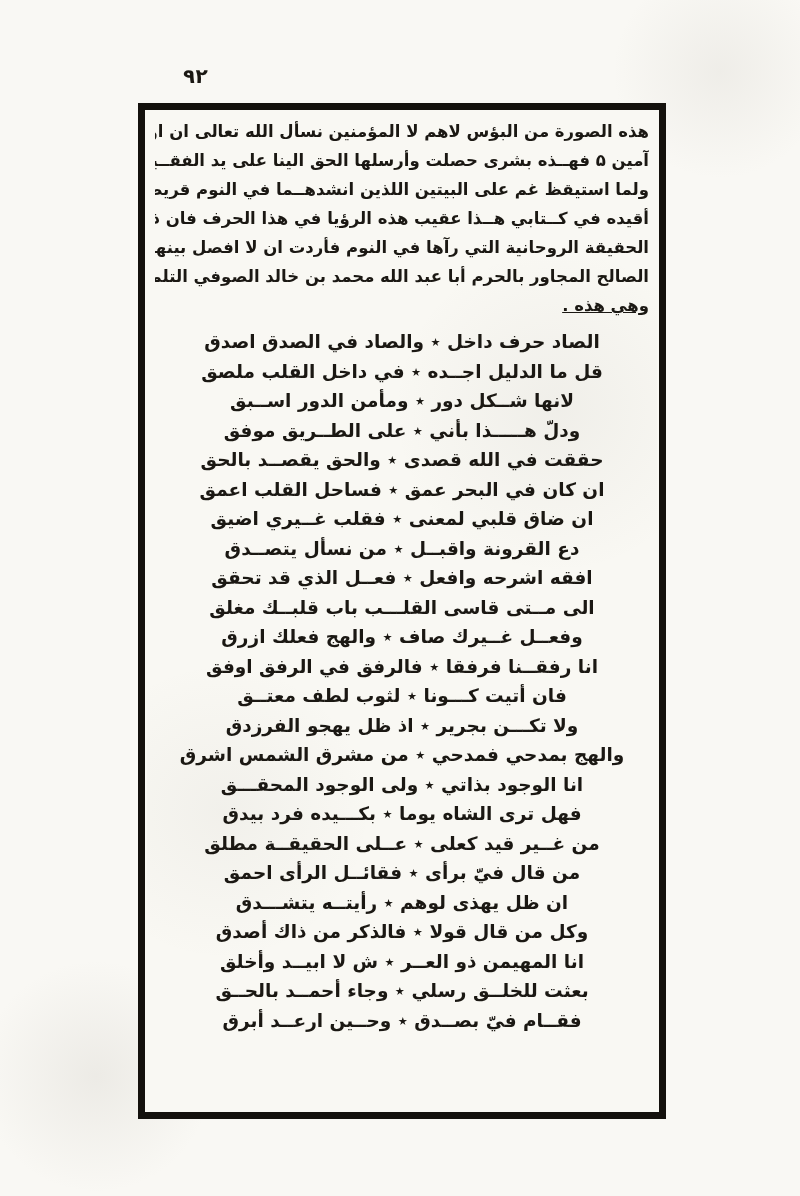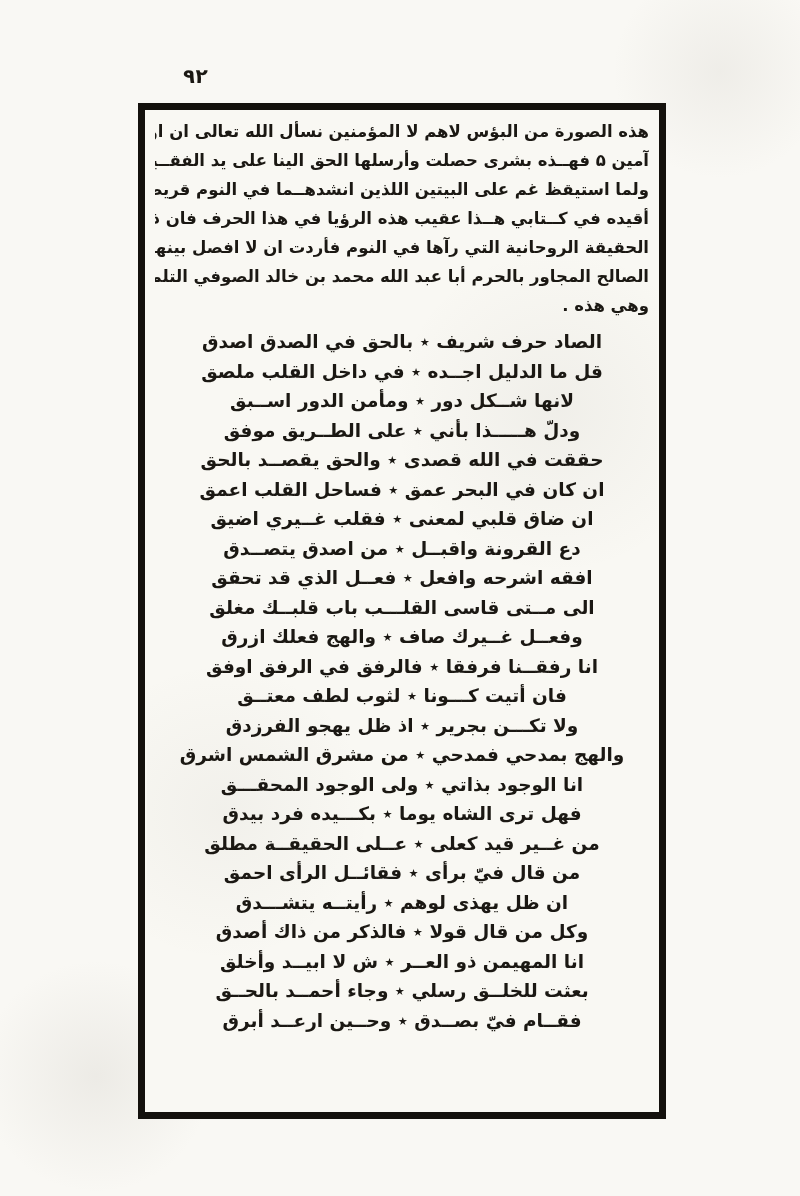--- a/index.html
+++ b/index.html
@@ -50,20 +50,21 @@
   .prose .prose-line {
     line-height: 29px;
     white-space: nowrap;
     text-align: justify;
     text-align-last: justify;
     overflow: hidden;
   }
   .prose .prose-line:last-child {
     text-align-last: right;
     white-space: normal;
+    text-decoration: underline;
   }
   .poem { margin-top: 7px; font-size: 18.5px; font-weight: bold; }
   .poem .poem-line {
     line-height: 29.5px;
     text-align: center;
     white-space: nowrap;
     overflow: hidden;
     letter-spacing: 0.2px;
   }
 </style>
@@ -79,28 +80,28 @@
         <div class="prose-line">هذه الصورة من البؤس لاهم لا المؤمنين نسأل الله تعالى ان اولاهم العافية في الدنيا والآخرة :</div>
         <div class="prose-line">آمين ۵ فهــذه بشرى حصلت وأرسلها الحق الينا على يد الفقــيه الواعظ أبي يحيى الراني</div>
         <div class="prose-line">ولما استيقظ غم على البيتين اللذين انشدهــما في النوم قريضا فسألته ان يرسل الى به حتى</div>
         <div class="prose-line">أقيده في كــتابي هــذا عقيب هذه الرؤيا في هذا الحرف فان ذلك القريض من امداد هذه</div>
         <div class="prose-line">الحقيقة الروحانية التي رآها في النوم فأردت ان لا افصل بينهما فبعثت معه صاحبنا وأخانا الفقي</div>
         <div class="prose-line">الصالح المجاور بالحرم أبا عبد الله محمد بن خالد الصوفي التلمساني فجاءني به قصيدة تتضمن أرواها</div>
         <div class="prose-line">وهي هذه .</div>
       </div>
 
     <div class="poem">
-        <div class="poem-line">الصاد حرف شريف ٭ بالحق في الصدق اصدق</div>
+        <div class="poem-line">الصاد حرف داخل ٭ والصاد في الصدق اصدق</div>
         <div class="poem-line">قل ما الدليل اجــده ٭ في داخل القلب ملصق</div>
         <div class="poem-line">لانها شــكل دور ٭ ومأمن الدور اســبق</div>
         <div class="poem-line">ودلّ هـــــذا بأني ٭ على الطــريق موفق</div>
         <div class="poem-line">حققت في الله قصدى ٭ والحق يقصــد بالحق</div>
         <div class="poem-line">ان كان في البحر عمق ٭ فساحل القلب اعمق</div>
         <div class="poem-line">ان ضاق قلبي لمعنى ٭ فقلب غــيري اضيق</div>
-        <div class="poem-line">دع القرونة واقبــل ٭ من اصدق يتصــدق</div>
+        <div class="poem-line">دع القرونة واقبــل ٭ من نسأل يتصــدق</div>
         <div class="poem-line">افقه اشرحه وافعل ٭ فعــل الذي قد تحقق</div>
         <div class="poem-line">الى مــتى قاسى القلـــب باب قلبــك مغلق</div>
         <div class="poem-line">وفعــل غــيرك صاف ٭ والهج فعلك ازرق</div>
         <div class="poem-line">انا رفقــنا فرفقا ٭ فالرفق في الرفق اوفق</div>
         <div class="poem-line">فان أتيت كـــونا ٭ لثوب لطف معتــق</div>
         <div class="poem-line">ولا تكـــن بجرير ٭ اذ ظل يهجو الفرزدق</div>
         <div class="poem-line">والهج بمدحي فمدحي ٭ من مشرق الشمس اشرق</div>
         <div class="poem-line">انا الوجود بذاتي ٭ ولى الوجود المحقـــق</div>
         <div class="poem-line">فهل ترى الشاه يوما ٭ بكـــيده فرد بيدق</div>
         <div class="poem-line">من غــير قيد كعلى ٭ عــلى الحقيقــة مطلق</div>

